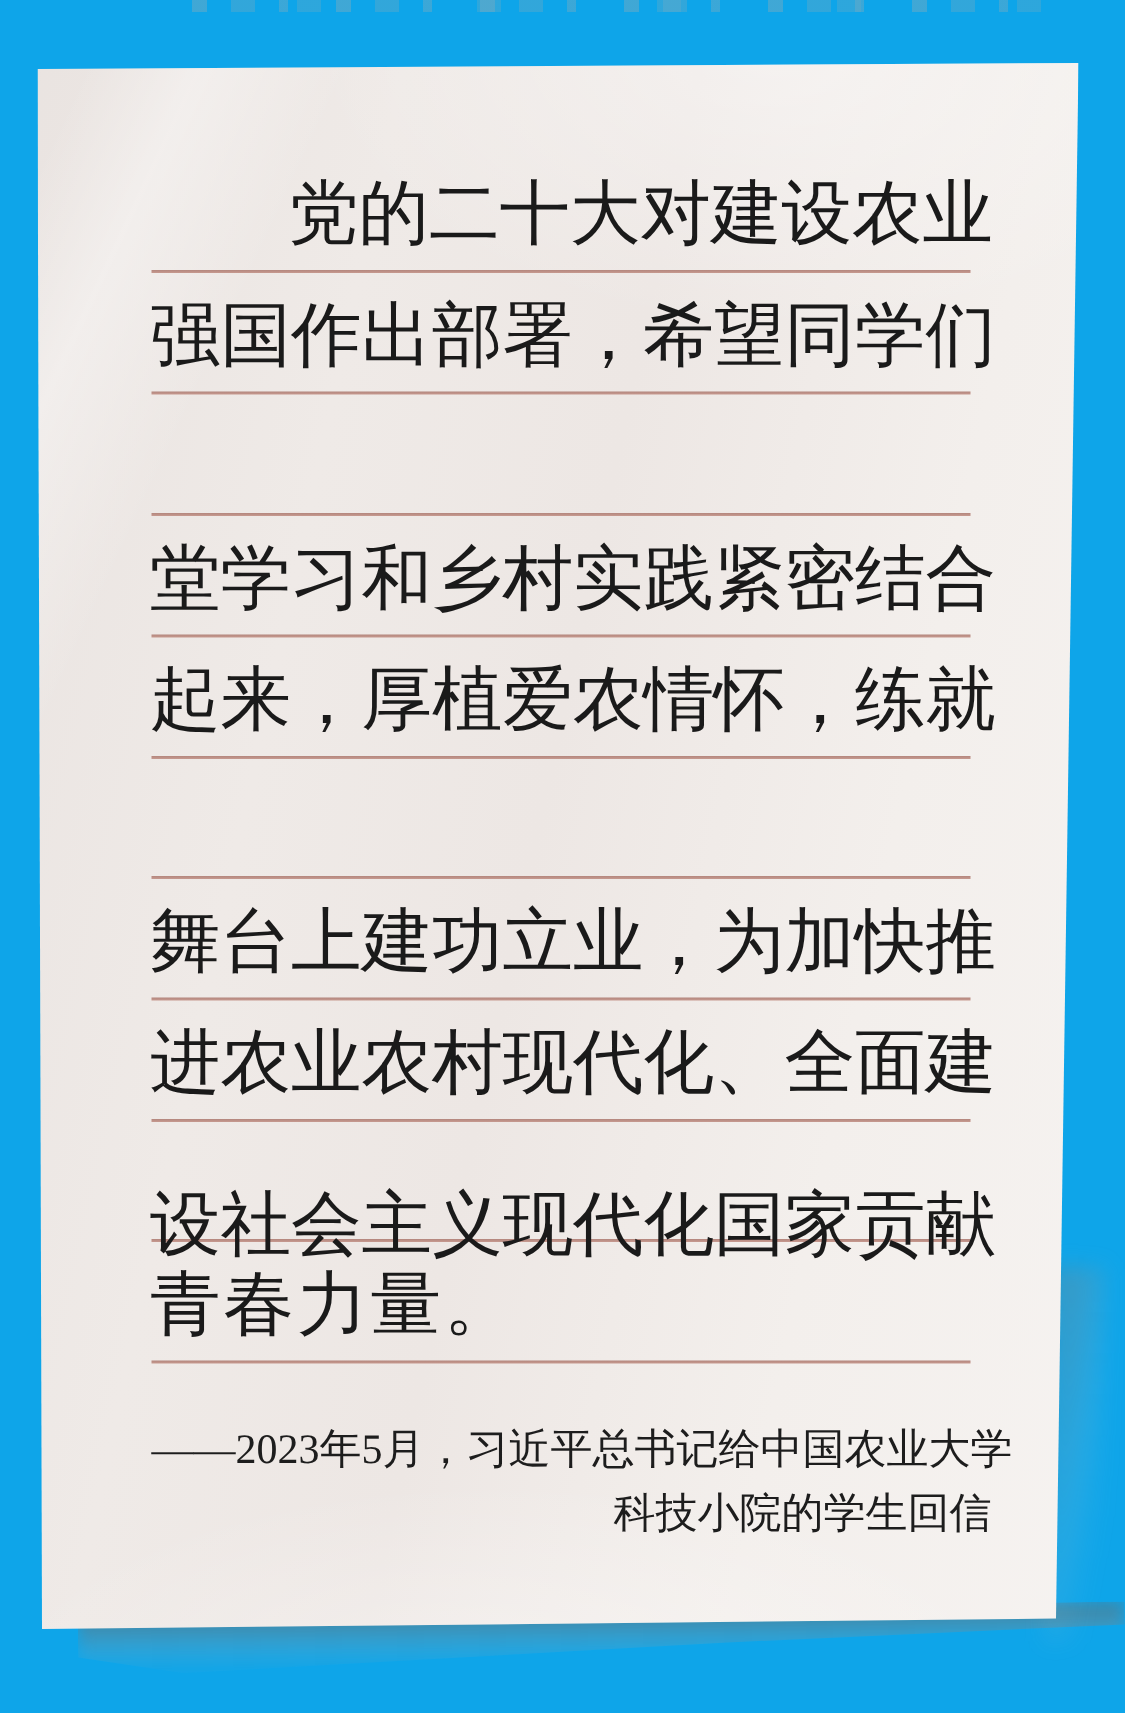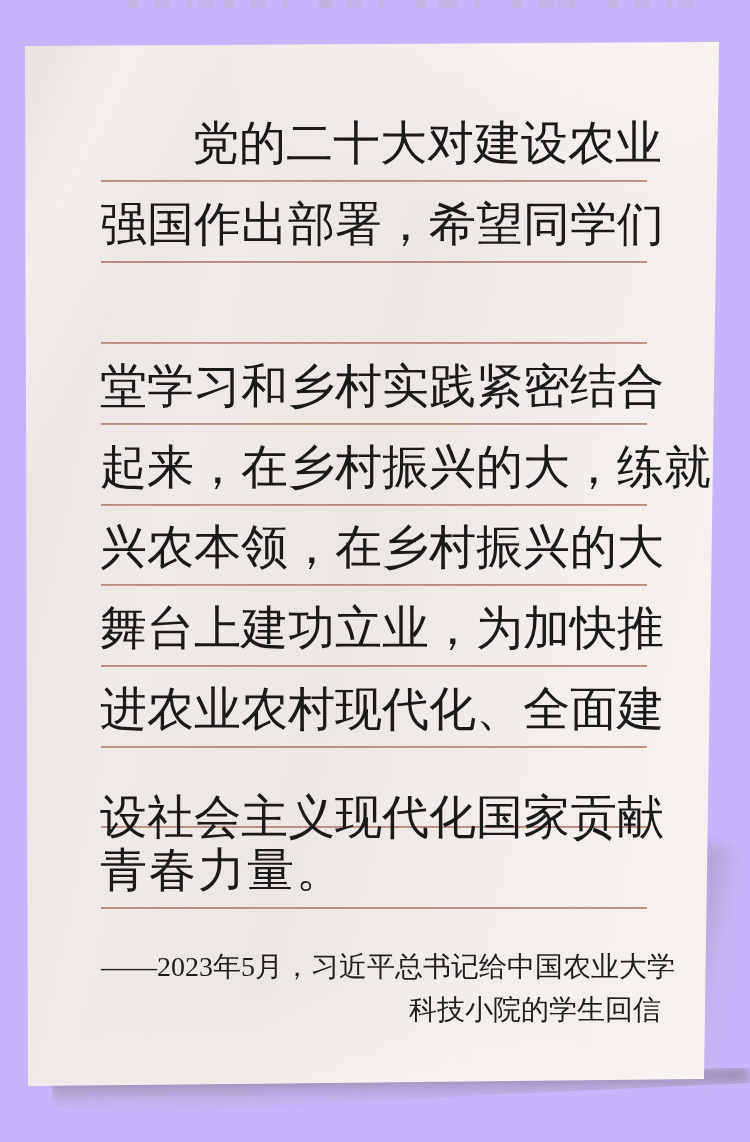--- a/index.html
+++ b/index.html
@@ -1,21 +1,21 @@
 <!DOCTYPE html>
 <html><head>
 <meta charset="utf-8">
 <style>
   * { margin: 0; padding: 0; box-sizing: border-box; }
   html, body { background: #ffffff; }
   #stage {
     position: relative;
     width: 750px;
     height: 1142px;
-    background: #c4b5fd;
+    background: #0ea5e9;
     overflow: hidden;
     font-family: "Liberation Serif", "DejaVu Serif", serif;
   }
 
   
   .top-fragment {
     position: absolute;
     left: 128px; top: 0; width: 576px; height: 8px;
     background:
       repeating-linear-gradient(90deg,
@@ -117,22 +117,21 @@
     <div class="rule" style="top:504px"></div>
     <div class="rule" style="top:584px"></div>
     <div class="rule" style="top:665px"></div>
     <div class="rule" style="top:746px"></div>
     <div class="rule" style="top:826px"></div>
     <div class="rule" style="top:907px"></div>
 
     <div class="quote-line indent" style="top:108px">党的二十大对建设农业</div>
     <div class="quote-line" style="top:189px">强国作出部署，希望同学们</div>
     <div class="quote-line" style="top:351px">堂学习和乡村实践紧密结合</div>
-    <div class="quote-line" style="top:432px">起来，在乡村振兴的大，练就</div>
-    <div class="quote-line" style="top:512px">兴农本领，在乡村振兴的大</div>
+    <div class="quote-line" style="top:432px">起来，厚植爱农情怀，练就</div>
     <div class="quote-line" style="top:674px">进农业农村现代化、全面建</div>
     <div class="quote-line" style="top:593px">舞台上建功立业，为加快推</div>
     <div class="quote-line" style="top:782px">设社会主义现代化国家贡献</div>
     <div class="quote-line short" style="top:835px">青春力量。</div>
 
     <div class="attribution" style="top:946px">——2023年5月，习近平总书记给中国农业大学</div>
     <div class="attribution" style="top:989px">科技小院的学生回信</div>
 
   </div>
 </div>

